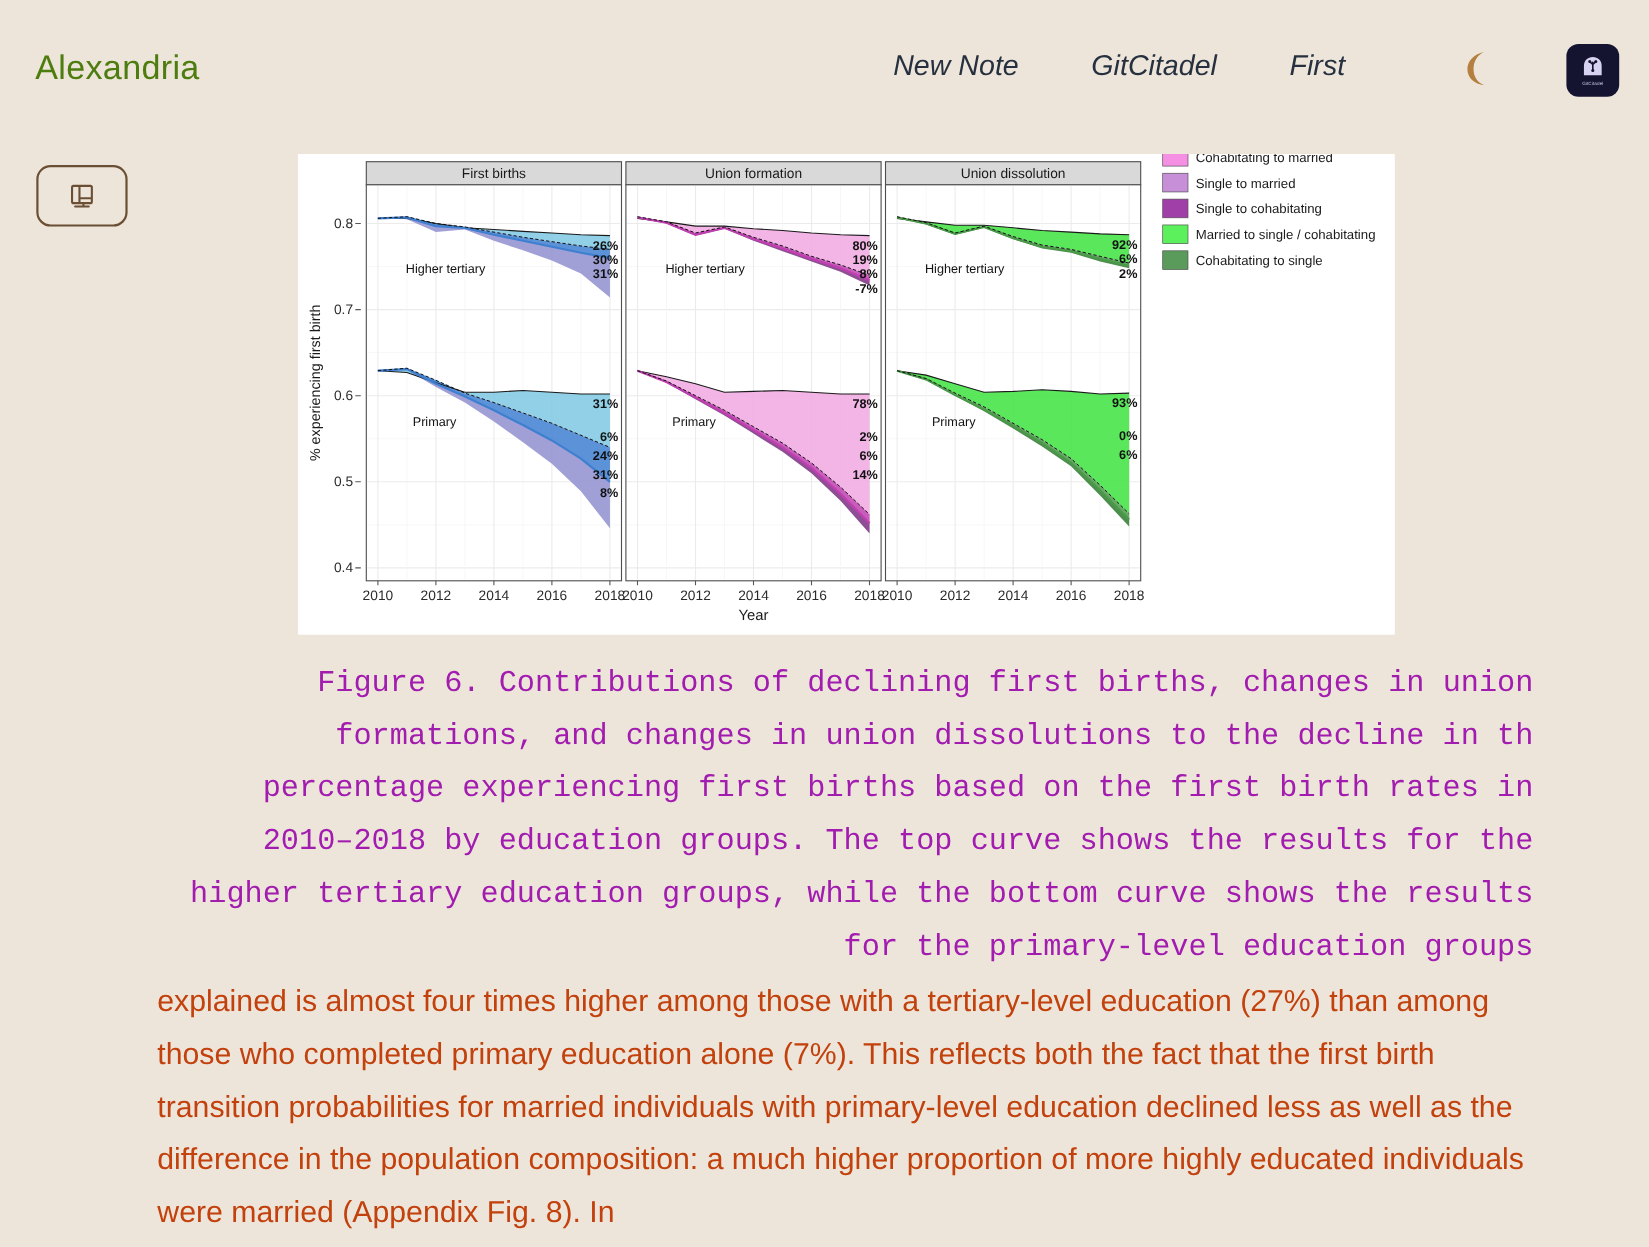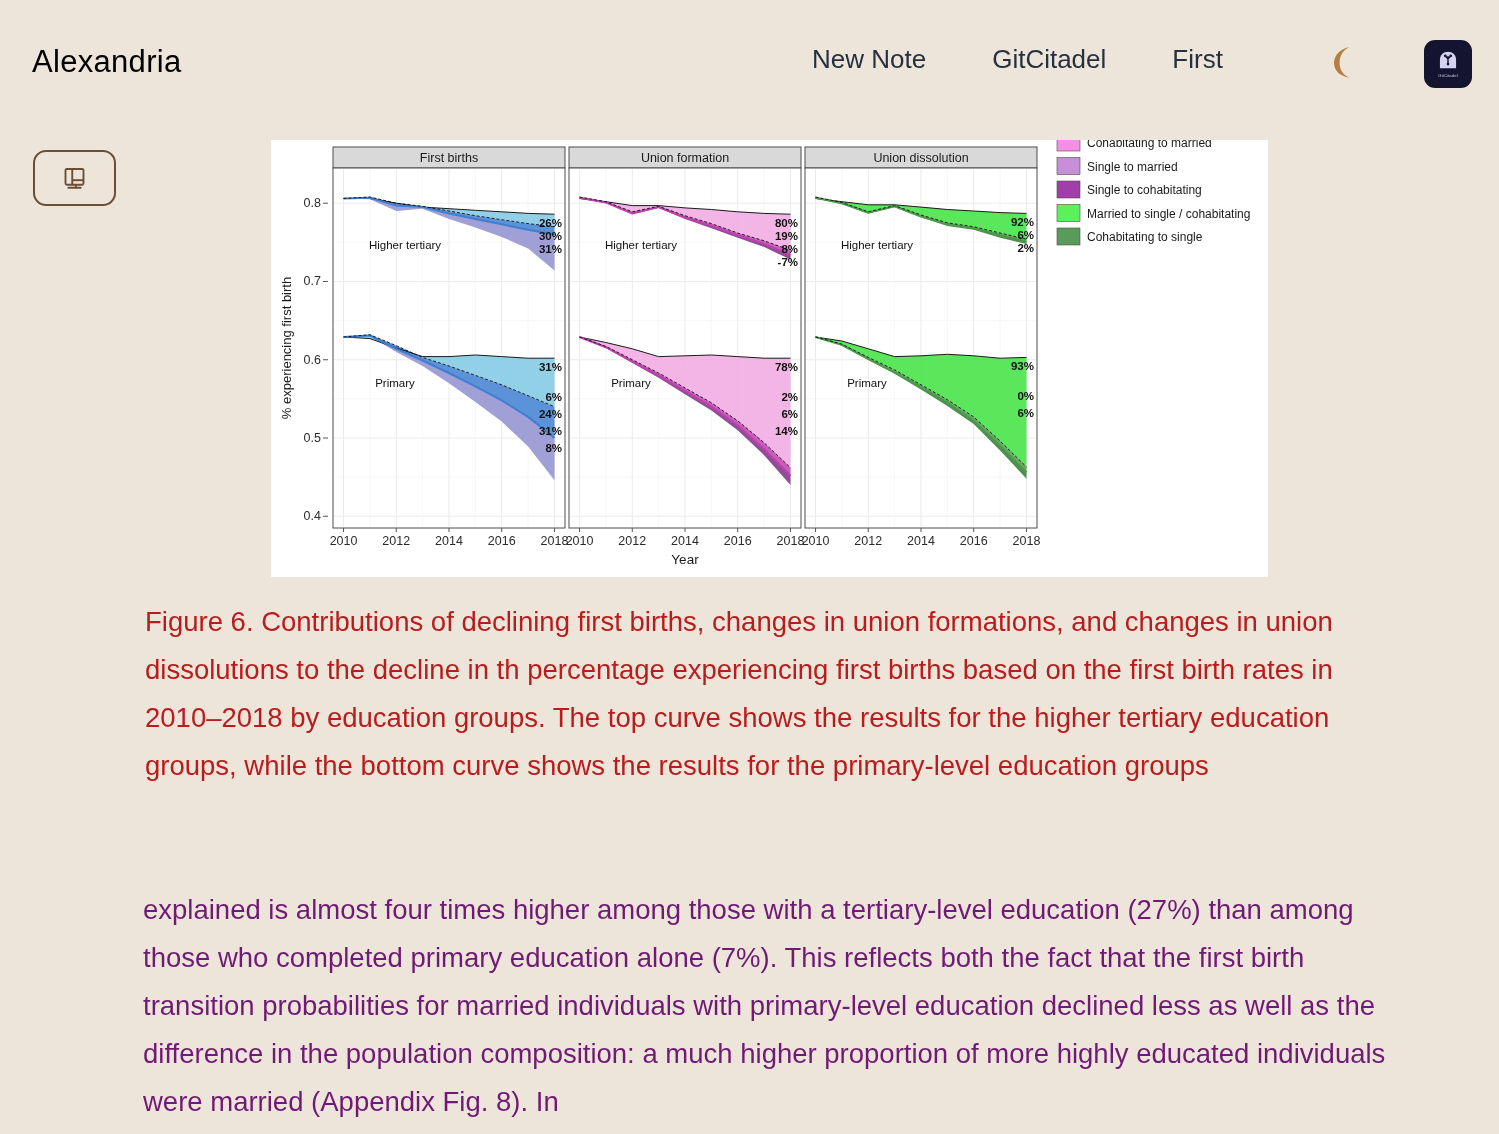--- a/index.html
+++ b/index.html
@@ -21,35 +21,36 @@
     width: 1499px; height: 124px;
     display: flex;
     align-items: center;
     background: #ede5da;
   }
   #brand {
     position: absolute;
     left: 32px; top: 44px;
     font-size: 31px;
     letter-spacing: .3px;
-    color: #000000;
+    color: #4d7c0f;
     font-weight: 400;
   }
   #navlinks {
     position: absolute;
     left: 812px; top: 44px;
     display: flex;
     align-items: center;
     gap: 66px;
   }
   .navlink {
     font-size: 26px;
     color: #26303f;
     text-decoration: none;
     white-space: nowrap;
+    font-style: italic;
   }
   #theme-toggle {
     position: absolute;
     left: 1324px; top: 43px;
     width: 36px; height: 38px;
     display: flex; align-items: center; justify-content: center;
   }
   #logo-badge {
     position: absolute;
     left: 1424px; top: 40px;
@@ -89,33 +90,34 @@
     overflow: hidden;
   }
 
   .chart-svg { display: block; }
 
   
   #figure-caption {
     position: absolute;
     left: 145px; top: 598px;
     width: 1249px;
-    text-align: left;
+    text-align: right;
     font-size: 27.5px;
     line-height: 48px;
-    color: #b91c1c;
+    color: #a21caf;
+    font-family: Liberation Mono, monospace;
   }
   #body-paragraph {
     position: absolute;
     left: 143px; top: 886px;
     width: 1249px;
     text-align: left;
     font-size: 27.5px;
     line-height: 48px;
-    color: #701a75;
+    color: #c2410c;
   }
 </style>
 </head>
 <body>
 
 <div id="topnav">
 
   <div id="brand">Alexandria</div>
 
   <nav id="navlinks">

